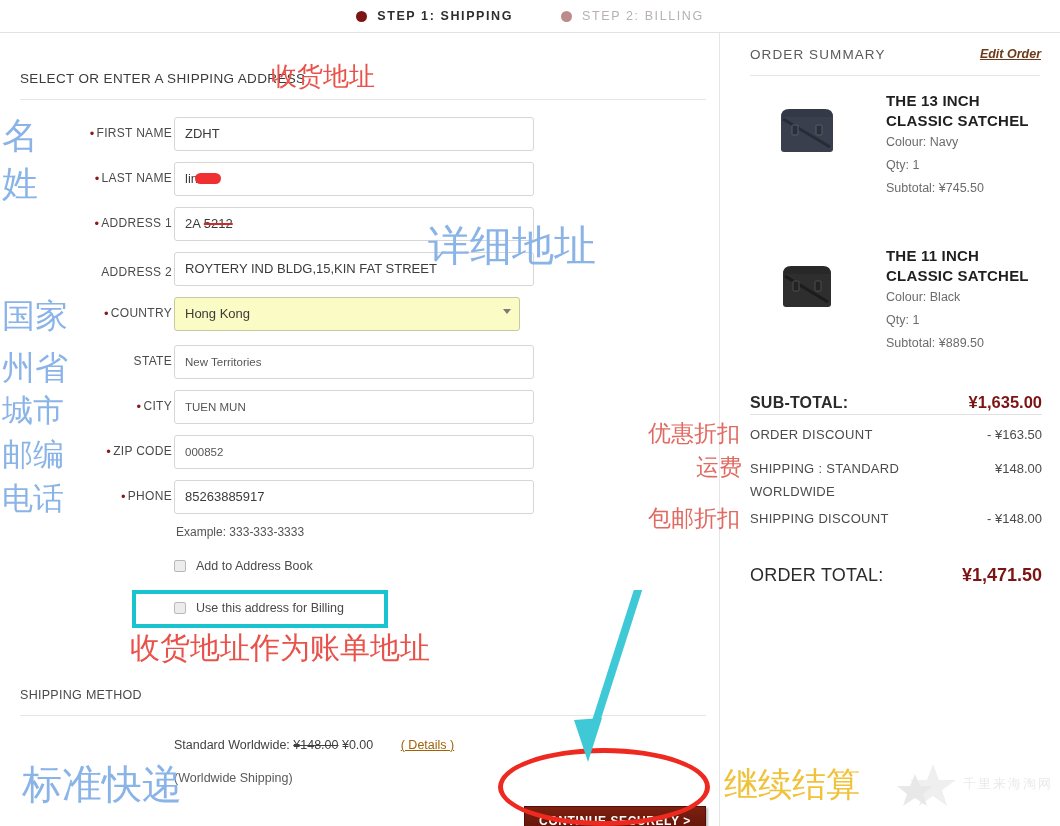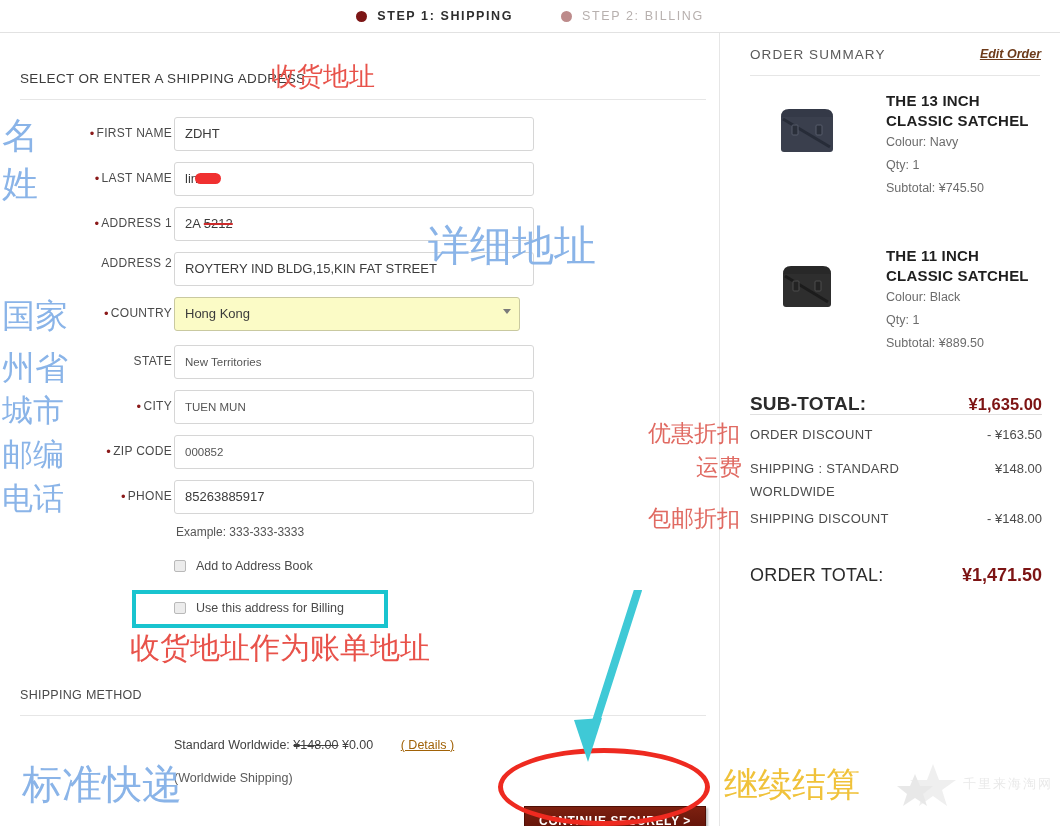--- a/index.html
+++ b/index.html
@@ -150,21 +150,21 @@
 
   #totals-rule {
     position:absolute; left:29px; top:381px; width:292px; height:1px; background:#e0e0e0;
   }
   .trow {
     position:absolute; left:29px; width:292px;
     display:flex; justify-content:space-between; align-items:baseline;
   }
   .tlabel { font-size:13px; color:#4b4b4b; letter-spacing:.3px; }
   .tval { font-size:13px; color:#4b4b4b; }
-  .big .tlabel { font-size:19px; font-weight:bold; color:#2b2b2b; letter-spacing:.2px; }
+  .big .tlabel { font-size:16px; font-weight:bold; color:#2b2b2b; letter-spacing:.2px; }
   .big .tval { font-size:16.5px; font-weight:bold; color:#7d1414;text-align:center; }
   .huge .tlabel { font-size:18px; color:#2b2b2b; letter-spacing:.2px; }
   .huge .tval { font-size:18px; font-weight:bold; color:#7d1414; }
 
   
   .anno {
     position:absolute;
     font-family:"DejaVu Sans", sans-serif;
     white-space:nowrap;
     pointer-events:none;
@@ -221,21 +221,21 @@
     <div class="flabel"><span class="req">•</span><span>LAST NAME</span></div>
     <div class="finput"><span>lin</span><span class="redblob"></span></div>
   </div>
 
   <div class="frow" style="top:174px;">
     <div class="flabel"><span class="req">•</span><span>ADDRESS 1</span></div>
     <div class="finput"><span>2A</span> <span class="strike">5212</span></div>
   </div>
 
   <div class="frow" style="top:219px;">
-    <div class="flabel" style="top:4px;">ADDRESS 2</div>
+    <div class="flabel" style="top:13px;">ADDRESS 2</div>
     <div class="finput">ROYTERY IND BLDG,15,KIN FAT STREET</div>
   </div>
 
   <div class="frow" style="top:264px;">
     <div class="flabel"><span class="req">•</span><span>COUNTRY</span></div>
     <div class="finput sel">
       <span>Hong Kong</span>
       <span class="selarrow"></span>
     </div>
   </div>

